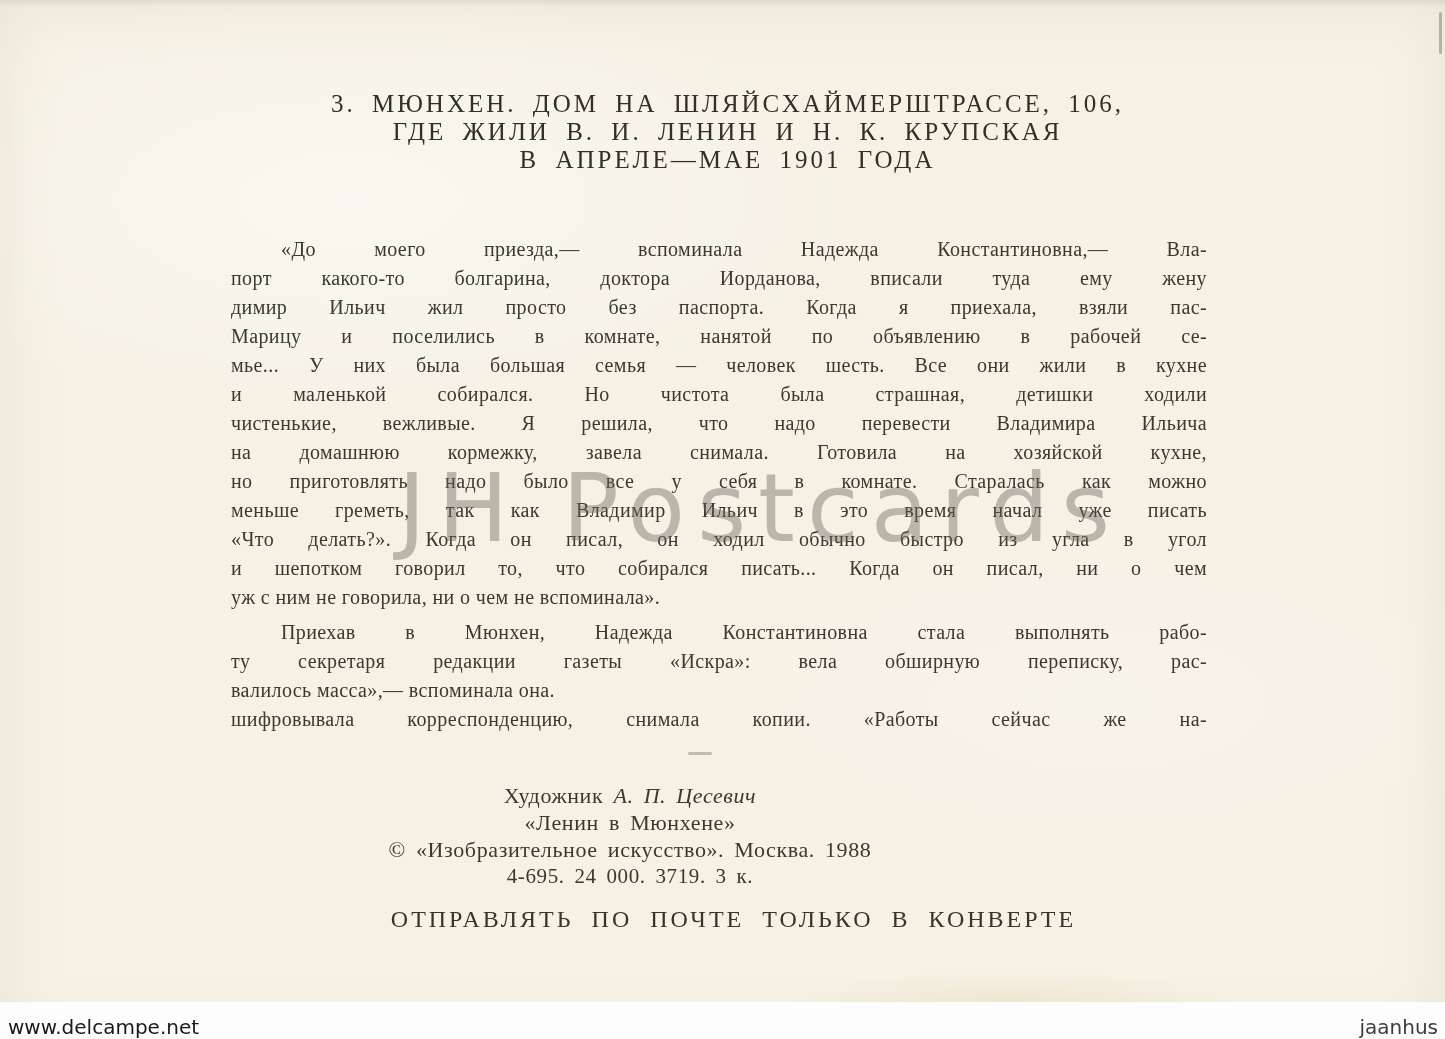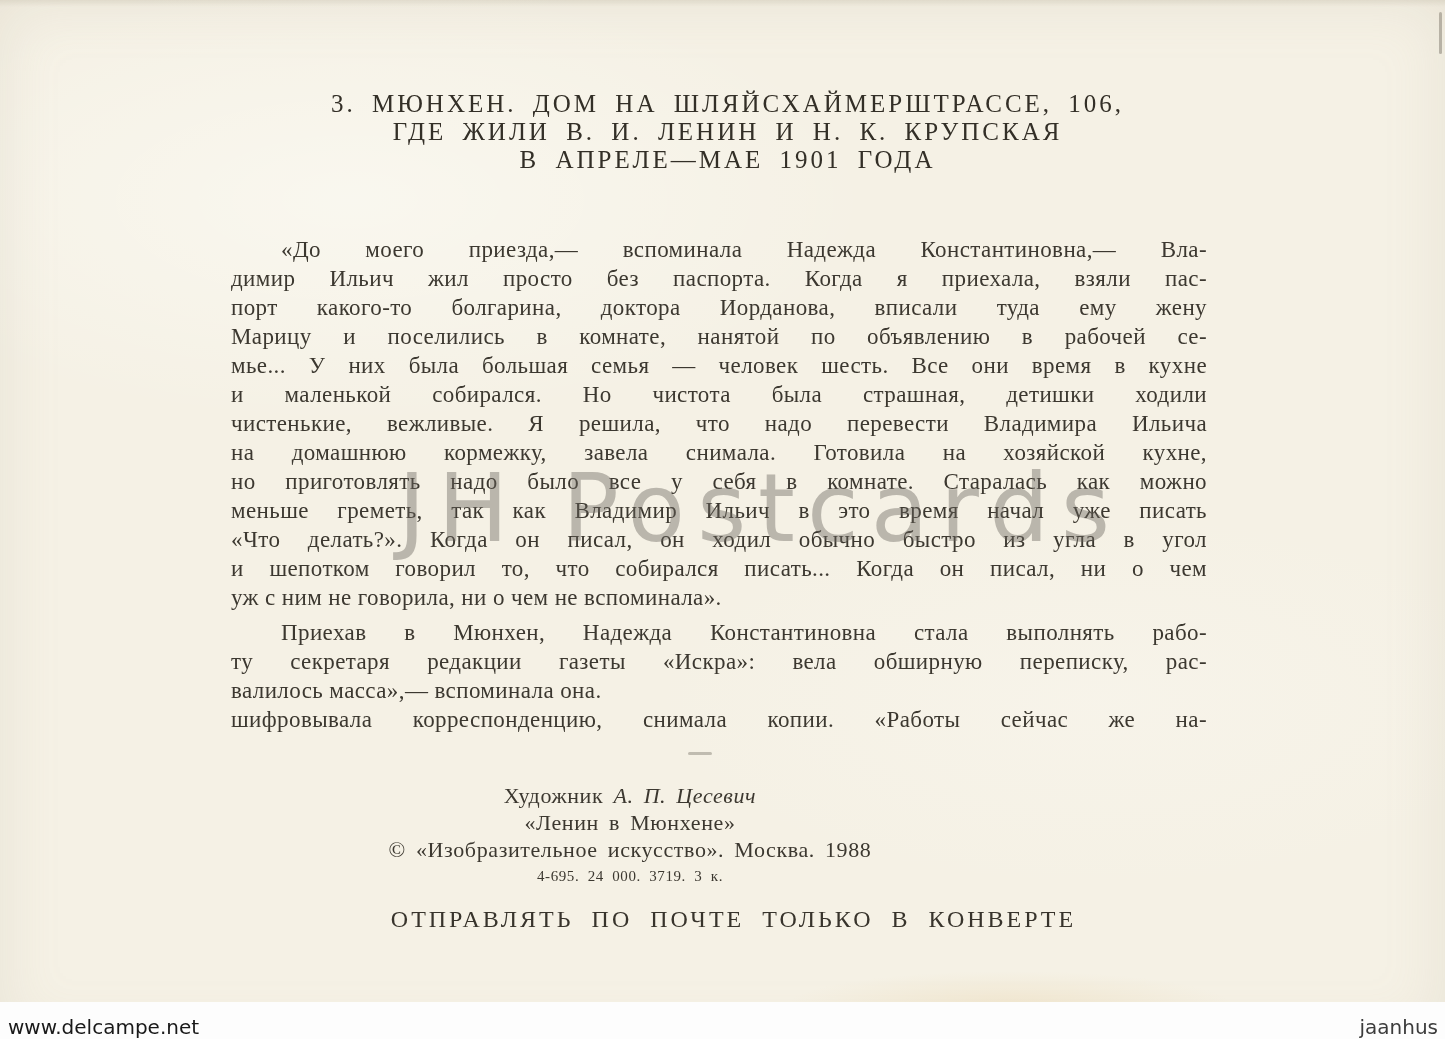--- a/index.html
+++ b/index.html
@@ -26,21 +26,21 @@
     text-align: center;
     font-size: 25px;
     line-height: 28px;
     letter-spacing: 3px;
     word-spacing: 7px;
     color: #332f27;
   }
   .body-text {
     position: absolute;
     left: 231px; top: 235px; width: 976px;
-    font-size: 23px;
+    font-size: 20px;
     line-height: 29px;
     letter-spacing: 0.4px;
     color: #3c3830;
   }
   .para2 { margin-top: 6px; }
   .jline { text-align: justify; text-align-last: justify; }
   .jline.last { text-align-last: left; }
   .jline.indent { text-indent: 50px; }
   .divider-dash {
     position: absolute;
@@ -53,21 +53,21 @@
     position: absolute;
     left: 230px; top: 782px; width: 800px;
     text-align: center;
     font-size: 22px;
     line-height: 27px;
     letter-spacing: 0.6px;
     word-spacing: 4px;
     color: #3c3830;
   }
   .imprint .italic { font-style: italic; }
-  .imprint .code-line { font-size: 15px; }
+  .imprint .code-line { font-size: 21px; }
   .notice {
     position: absolute;
     left: 11px; top: 904px; width: 100%;
     text-align: center;
     font-size: 24px;
     line-height: 30px;
     letter-spacing: 3px;
     word-spacing: 9px;
     color: #38342c;
   }
@@ -117,24 +117,24 @@
 
   <div class="title">
     <div>3. МЮНХЕН. ДОМ НА ШЛЯЙСХАЙМЕРШТРАССЕ, 106,</div>
     <div>ГДЕ ЖИЛИ В. И. ЛЕНИН И Н. К. КРУПСКАЯ</div>
     <div>В АПРЕЛЕ—МАЕ 1901 ГОДА</div>
   </div>
 
   <div class="body-text">
     <div class="para1">
       <div class="jline indent">«До моего приезда,— вспоминала Надежда Константиновна,— Вла-</div>
+      <div class="jline">порт какого-то болгарина, доктора Иорданова, вписали туда ему жену</div>
       <div class="jline">димир Ильич жил просто без паспорта. Когда я приехала, взяли пас-</div>
-      <div class="jline">порт какого-то болгарина, доктора Иорданова, вписали туда ему жену</div>
       <div class="jline">Марицу и поселились в комнате, нанятой по объявлению в рабочей се-</div>
-      <div class="jline">мье... У них была большая семья — человек шесть. Все они время в кухне</div>
+      <div class="jline">мье... У них была большая семья — человек шесть. Все они жили в кухне</div>
       <div class="jline">и маленькой собирался. Но чистота была страшная, детишки ходили</div>
       <div class="jline">чистенькие, вежливые. Я решила, что надо перевести Владимира Ильича</div>
       <div class="jline">на домашнюю кормежку, завела снимала. Готовила на хозяйской кухне,</div>
       <div class="jline">но приготовлять надо было все у себя в комнате. Старалась как можно</div>
       <div class="jline">меньше греметь, так как Владимир Ильич в это время начал уже писать</div>
       <div class="jline">«Что делать?». Когда он писал, он ходил обычно быстро из угла в угол</div>
       <div class="jline">и шепотком говорил то, что собирался писать... Когда он писал, ни о чем</div>
       <div class="jline last">уж с ним не говорила, ни о чем не вспоминала».</div>
     </div>
     <div class="para2">

